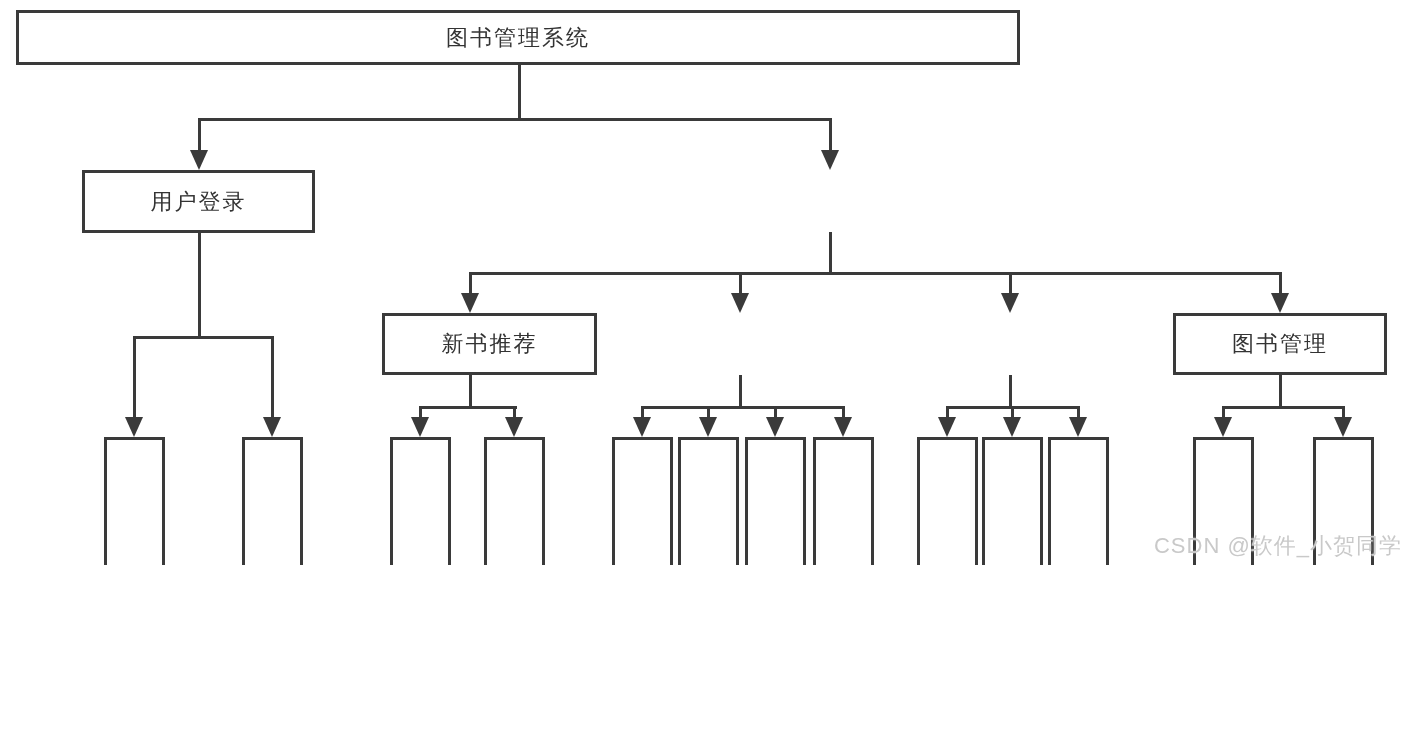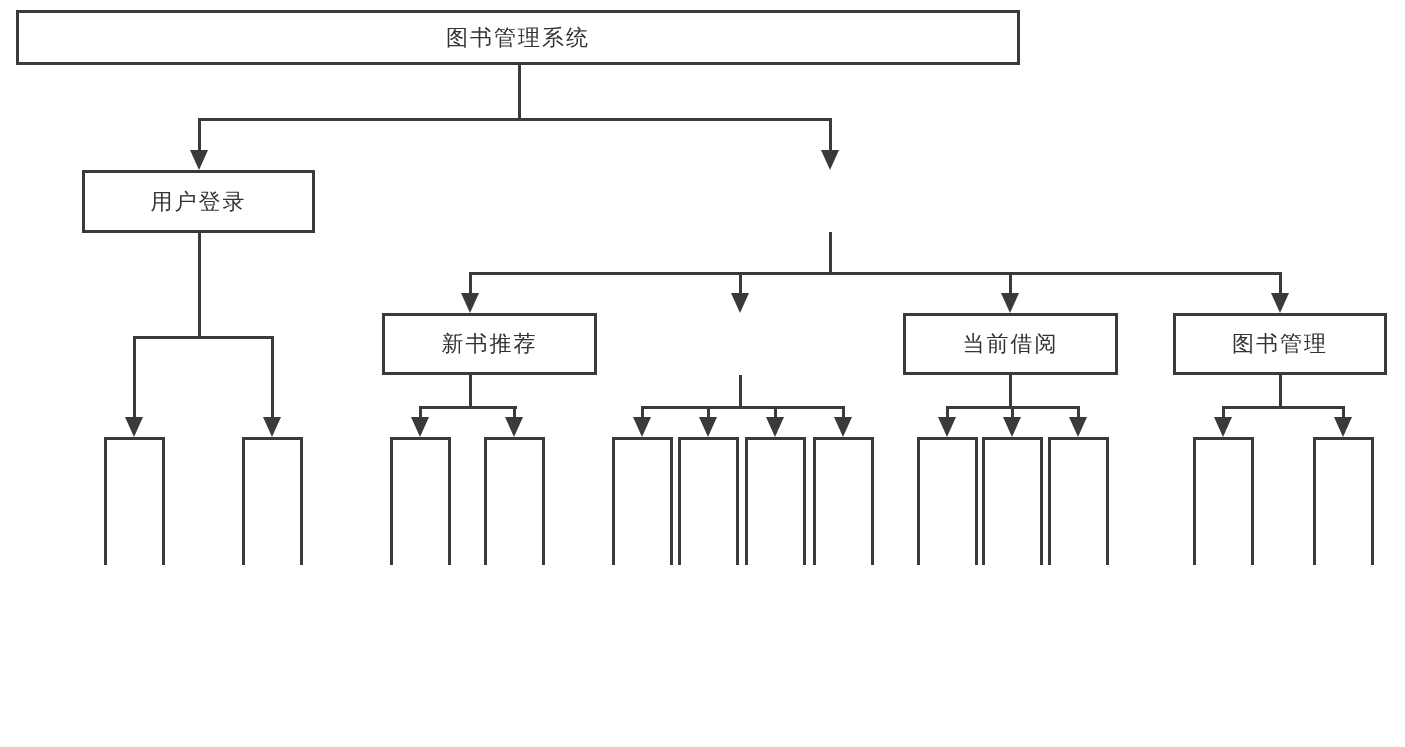--- a/index.html
+++ b/index.html
@@ -65,23 +65,20 @@
   <div class="box" style="left:82px;top:170px;width:233px;height:63px">
     <span>用户登录</span>
   </div>
 
 
   <div class="box" style="left:382px;top:313px;width:215px;height:62px">
     <span>新书推荐</span>
   </div>
 
 
-  <div class="box" style="left:903px;top:313px;width:215px;height:62px">
-    <span>当前借阅</span>
-  </div>
 
   <div class="box" style="left:1173px;top:313px;width:214px;height:62px">
     <span>图书管理</span>
   </div>
 
   <div class="box leaf" style="left:104px;top:437px;width:61px;height:298px">
     <span class="vtext">用户登录</span>
   </div>
 
   <div class="box leaf" style="left:242px;top:437px;width:61px;height:298px">
@@ -184,14 +181,15 @@
   <div class="vline" style="left:1077px;top:406px;height:16px"></div>
   <div class="arrow" style="left:1069px;top:417px"></div>
 
   <div class="vline" style="left:1279px;top:375px;height:34px"></div>
   <div class="hline" style="left:1222px;top:406px;width:123px"></div>
   <div class="vline" style="left:1222px;top:406px;height:16px"></div>
   <div class="arrow" style="left:1214px;top:417px"></div>
   <div class="vline" style="left:1342px;top:406px;height:16px"></div>
   <div class="arrow" style="left:1334px;top:417px"></div>
 
+  <div class="watermark">CSDN @软件_小贺同学</div>
 
 </div>
 
 </body></html>

